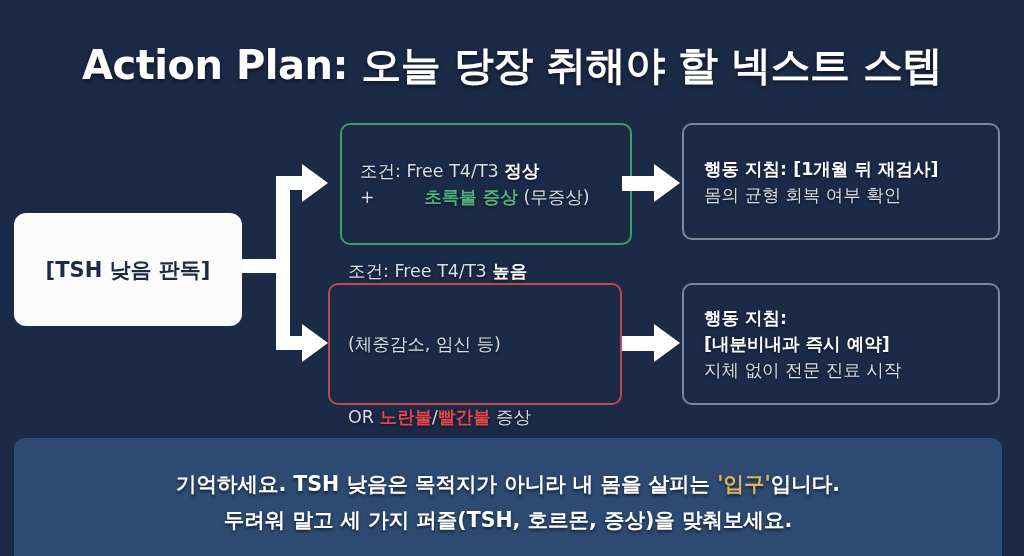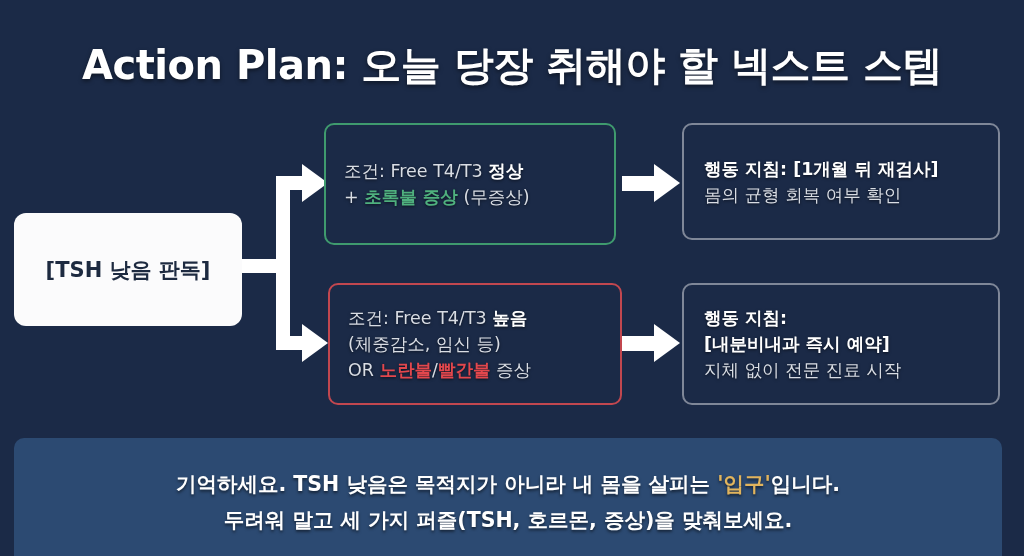--- a/index.html
+++ b/index.html
@@ -30,24 +30,24 @@
   }
   .box {
     position: absolute; border-radius: 10px; border: 2px solid;
     background: #1b2a47;
     padding: 0 0 0 18px;
     display: flex; flex-direction: column; justify-content: center;
     font-size: 17.5px; line-height: 26px; color: #d9dde4;
     text-shadow: 0 1px 3px rgba(0,0,0,0.6);
   }
   .box.green { border-color: #3f9a6e; }
-  .box.red { border-color: #c2474f; }
+  .box.red { border-color: #c2474f; gap: 47px; }
   .box.grey { border-color: #7f8798; }
   .b { font-weight: bold; color: #ffffff; }
-  .g { font-weight: bold; color: #4fb07e; }
+  .g { font-weight: bold; color: #4fb07e; margin-left: 44px; }
   .r { font-weight: bold; color: #e2474d; }
   .banner {
     position: absolute; left: 14px; top: 438px; width: 988px; height: 128px;
     background: #2c4a72; border-radius: 10px;
     display: flex; flex-direction: column; align-items: center; justify-content: center;
     font-size: 20.5px; font-weight: bold; color: #ffffff; line-height: 36px;
     text-shadow: 0 2px 3px rgba(0,0,0,0.55);
   }
   .gold { color: #e1b45d; }
 </style>
@@ -60,21 +60,21 @@
   <span>[TSH 낮음 판독]</span>
 </div>
 
 <div class="connector" style="left:242px; top:259px; width:46px; height:14px;"></div>
 <div class="connector" style="left:276px; top:176px; width:14px; height:174px;"></div>
 <div class="connector" style="left:276px; top:176px; width:28px; height:14px;"></div>
 <div class="arrow-head" style="left:302px; top:164px;"></div>
 <div class="connector" style="left:276px; top:336px; width:28px; height:14px;"></div>
 <div class="arrow-head" style="left:302px; top:324px;"></div>
 
-<div class="box green" style="left:324px; top:123px; width:292px; height:122px;">
+<div class="box green" style="left:340px; top:123px; width:292px; height:122px;">
   <div>
     <span>조건: Free T4/T3 </span><span class="b">정상</span>
   </div>
   <div>
     <span>+ </span><span class="g">초록불 증상</span><span> (무증상)</span>
   </div>
 </div>
 
 <div class="box red" style="left:328px; top:283px; width:294px; height:122px;">
   <div>

